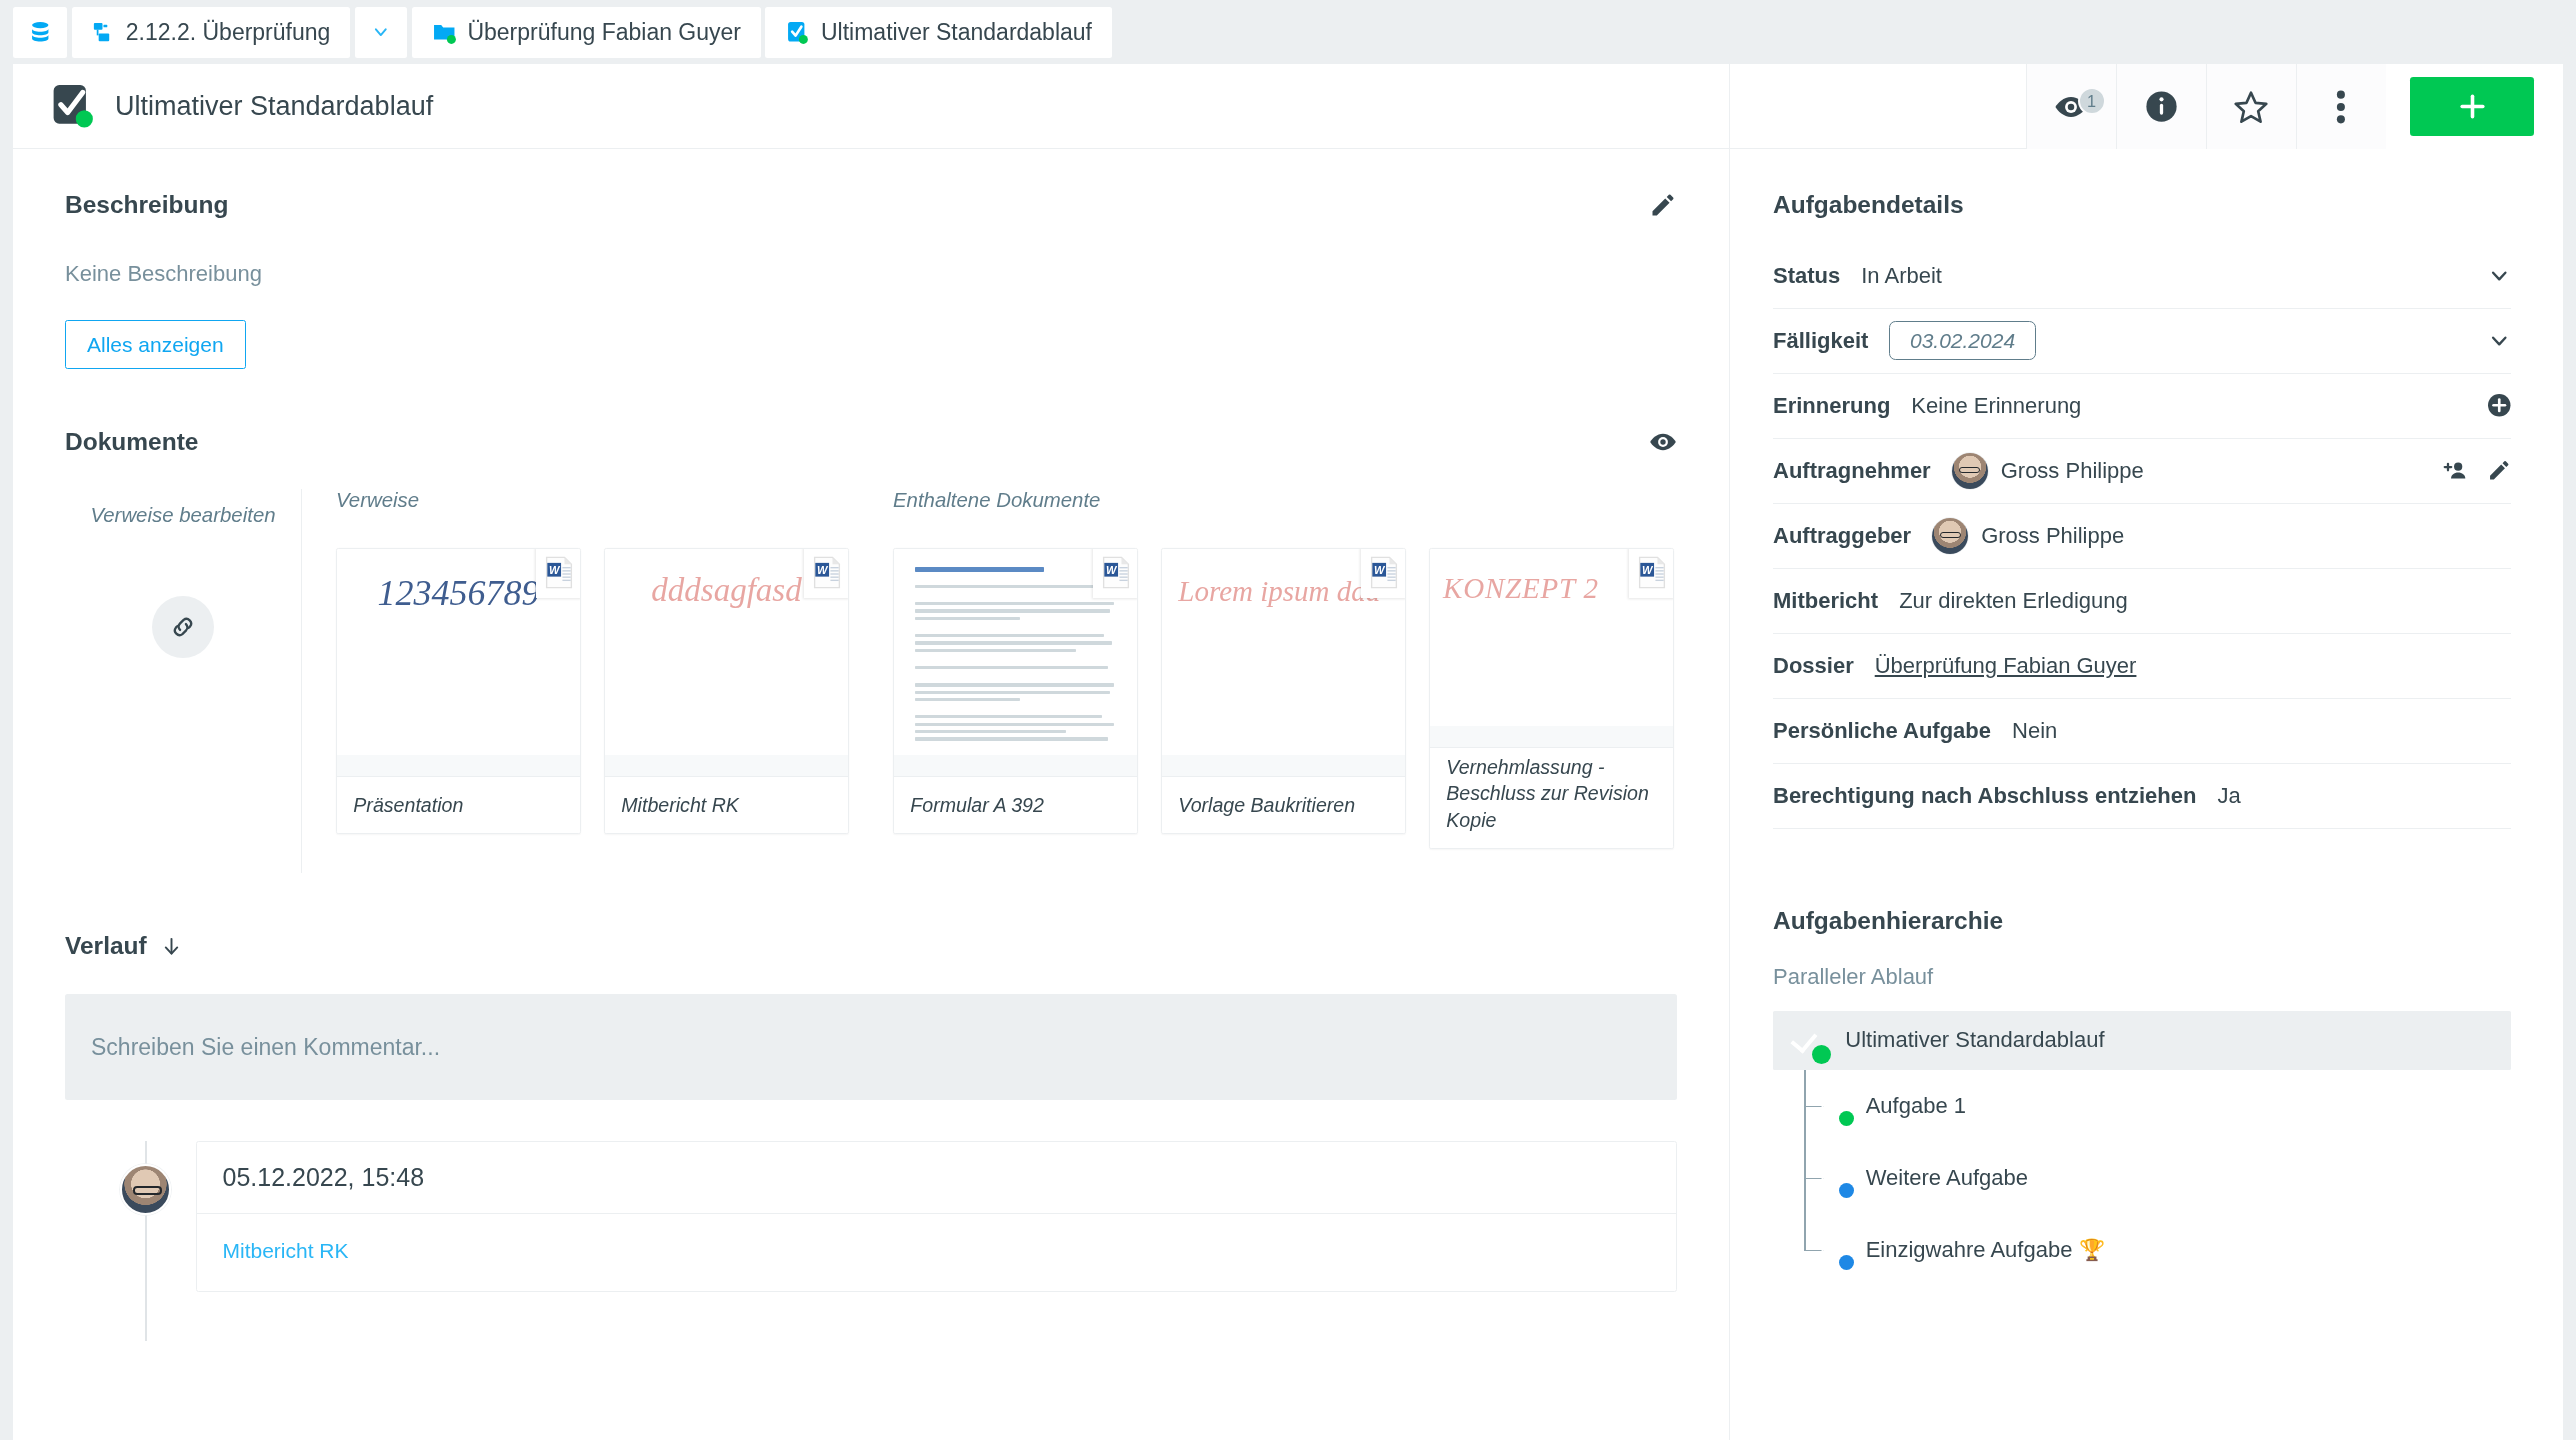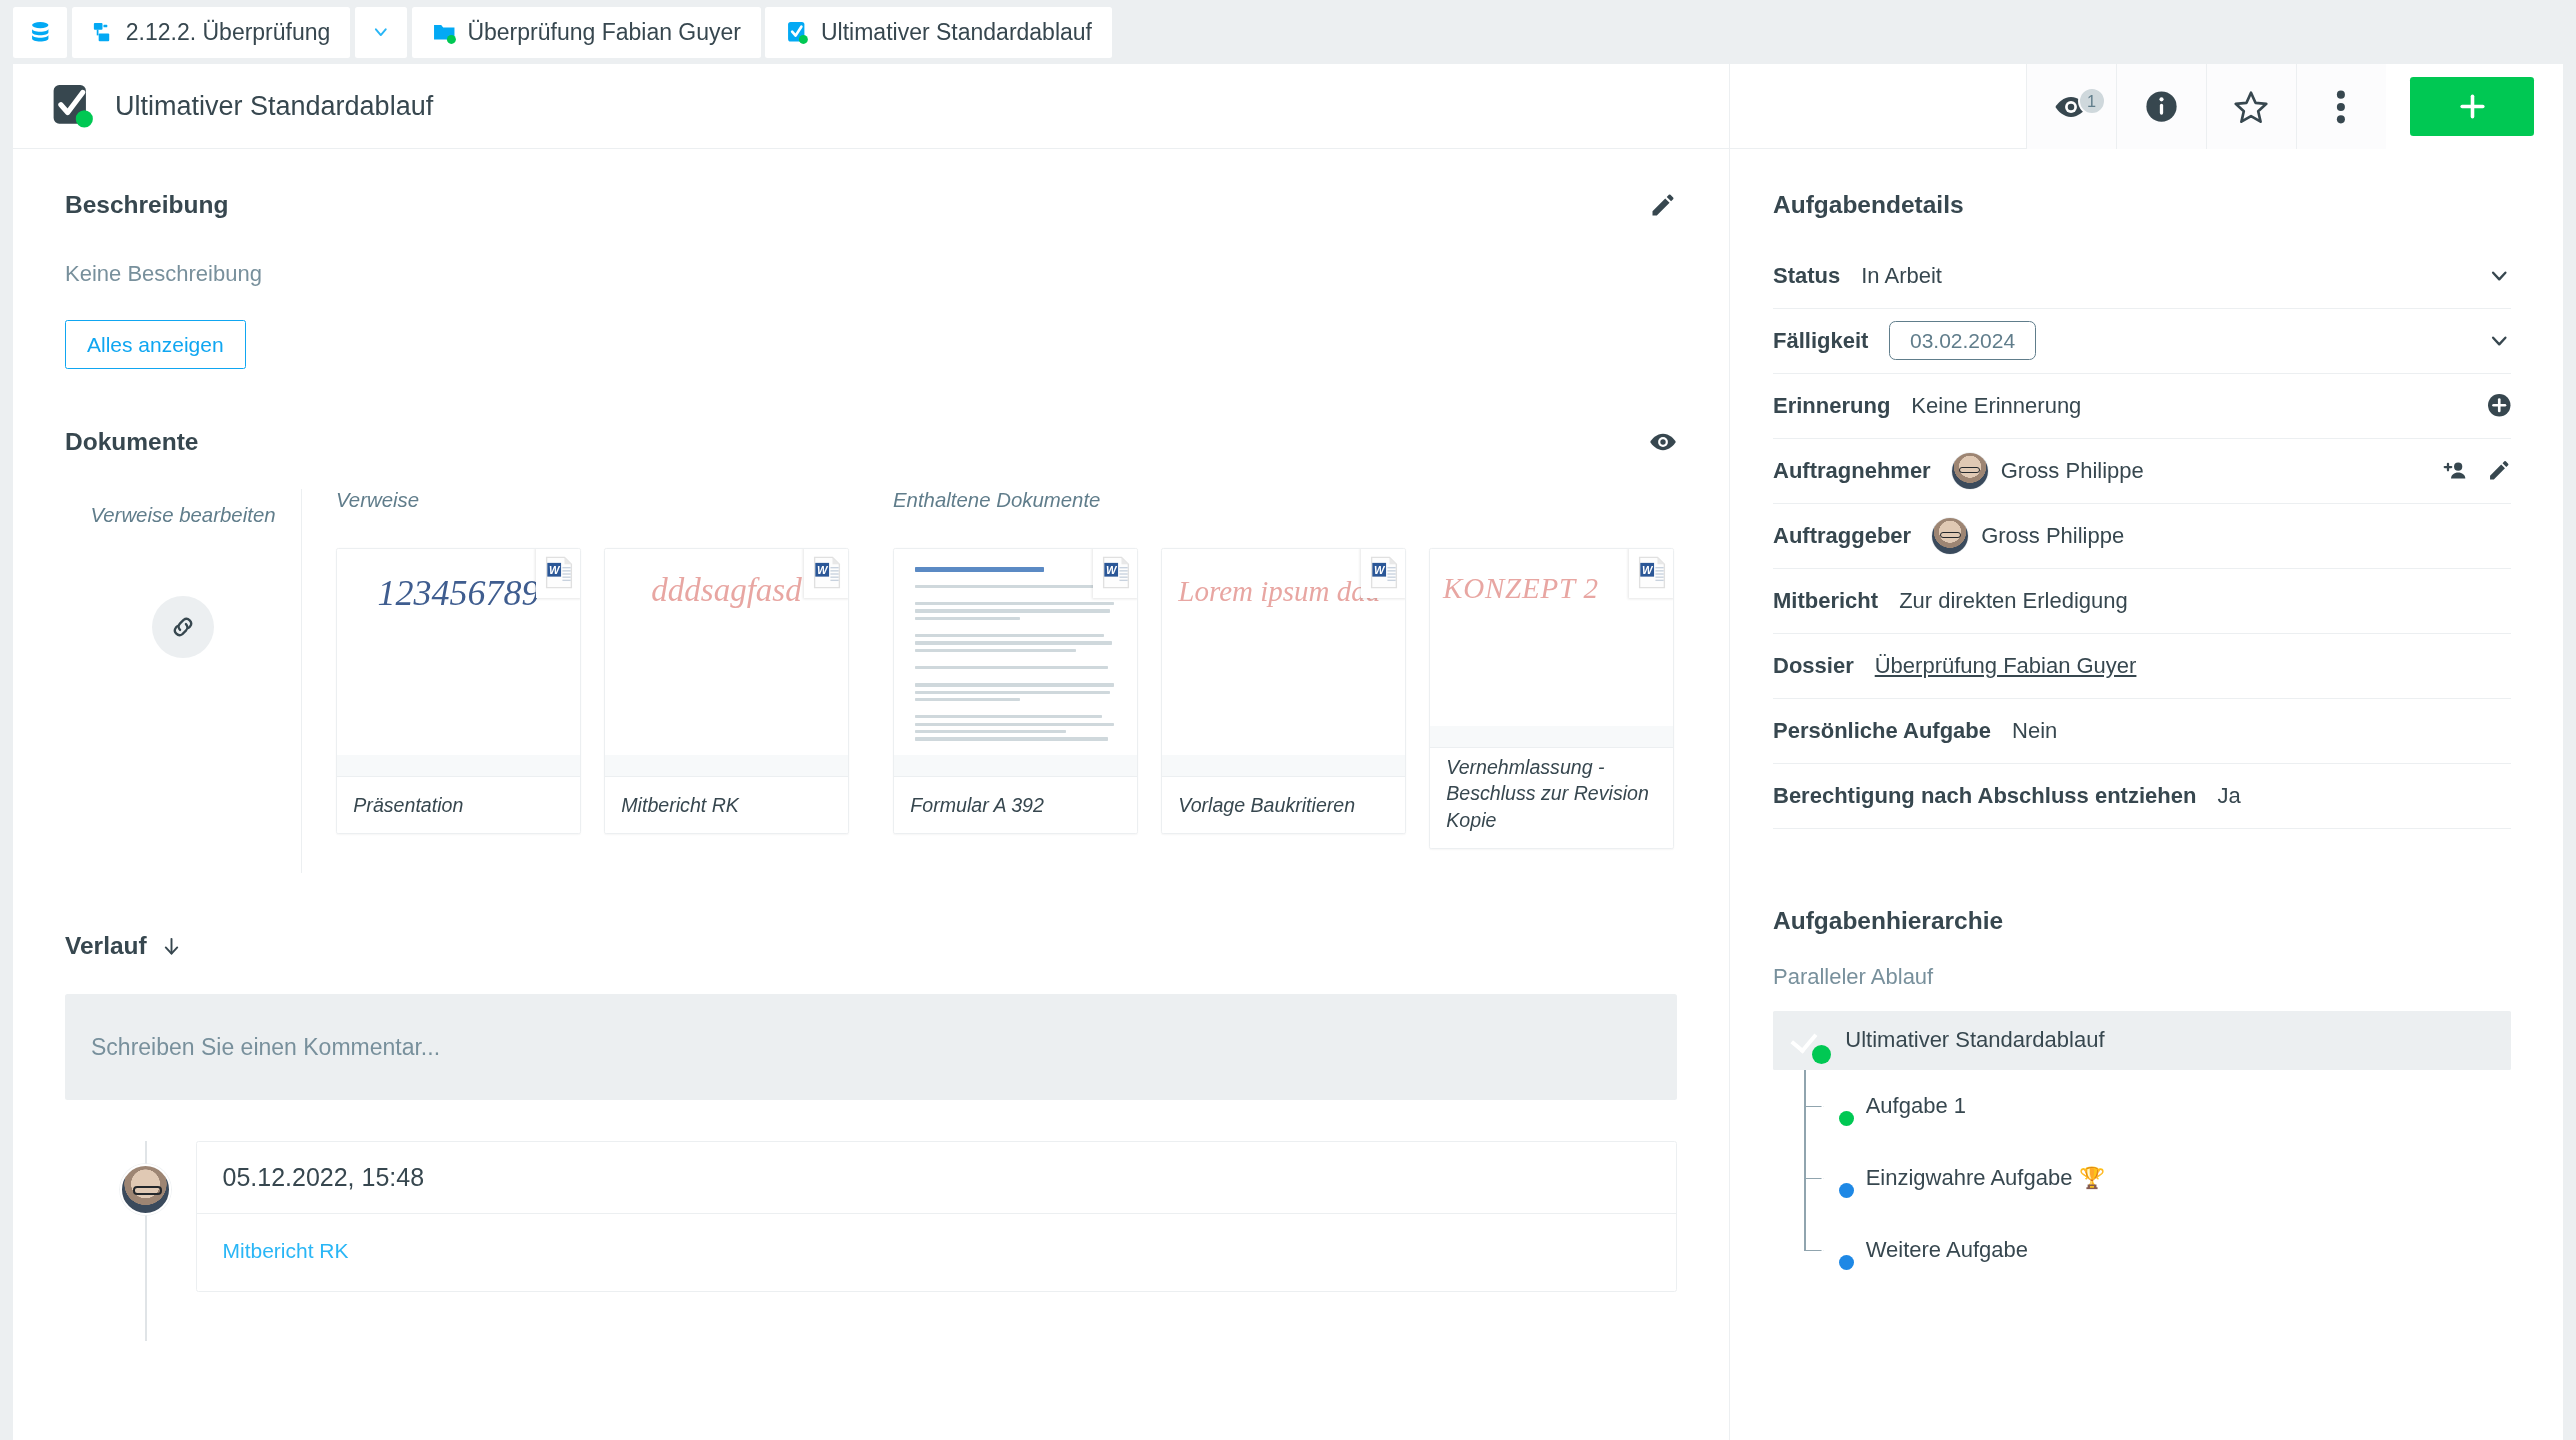--- a/index.html
+++ b/index.html
@@ -162,21 +162,21 @@
   .detail-row {
     display: flex; align-items: center; height: 65px;
     border-bottom: 0.8px solid #eceff1; position: relative;
   }
   .detail-row:last-child { border-bottom: none; }
   .dlabel { font-size: 22px; font-weight: 700; color: #37474f; }
   .dvalue { font-size: 22px; color: #37474f; margin-left: 21px; }
   .row-act { position: absolute; right: 0; display:flex; align-items:center; gap: 18px; cursor:pointer;}
   .datepill {
     margin-left: 21px; border: 1.6px solid #607d8b; border-radius: 6.5px;
-    padding: 6.5px 19.6px; font-size: 21px; color: #607d8b; background:#fff; cursor:pointer;
+    padding: 6.5px 19.6px; font-size: 21px; color: #607d8b; background:#fff; cursor:pointer;font-style:italic;
   }
   .mini-av {
     width: 36px; height: 36px; border-radius: 50%; margin-left: 21px; flex:none; position:relative;
     background: radial-gradient(circle at 50% 38%, #e0c9b4 0 38%, #9d8573 39% 56%, #3a4a5c 57% 100%);
     box-shadow: 0 0 0 0.8px #eceff1;
   }
   .mini-av::after{content:""; position:absolute; left:7.4px; top:14px; width:21px; height:6.5px;
     border:1.6px solid #23272b; border-radius:3.3px; box-sizing:border-box;}
   .mini-av + .dvalue { margin-left: 13px; }
   .hier { margin-top: 78px; }
@@ -657,30 +657,30 @@
                   <span class="sq"></span><span class="ck"></span><span class="dot green"></span>
                 </span>
                 <span class="tlabel">Aufgabe 1</span>
               </div>
 
               <div class="child">
                 <span class="stub"></span>
                 <span class="taskico">
                   <span class="sq"></span><span class="ck"></span><span class="dot blue"></span>
                 </span>
-                <span class="tlabel">Einzigwahre Aufgabe</span>
-                <span class="trophy">🏆</span>
+                <span class="tlabel">Weitere Aufgabe</span>
               </div>
 
               <div class="child">
                 <span class="stub"></span>
                 <span class="taskico">
                   <span class="sq"></span><span class="ck"></span><span class="dot blue"></span>
                 </span>
-                <span class="tlabel">Weitere Aufgabe</span>
+                <span class="tlabel">Einzigwahre Aufgabe</span>
+                <span class="trophy">🏆</span>
               </div>
             </div>
           </div>
         </div>
       </div>
     </div>
   </div>
 </div>
 
 

